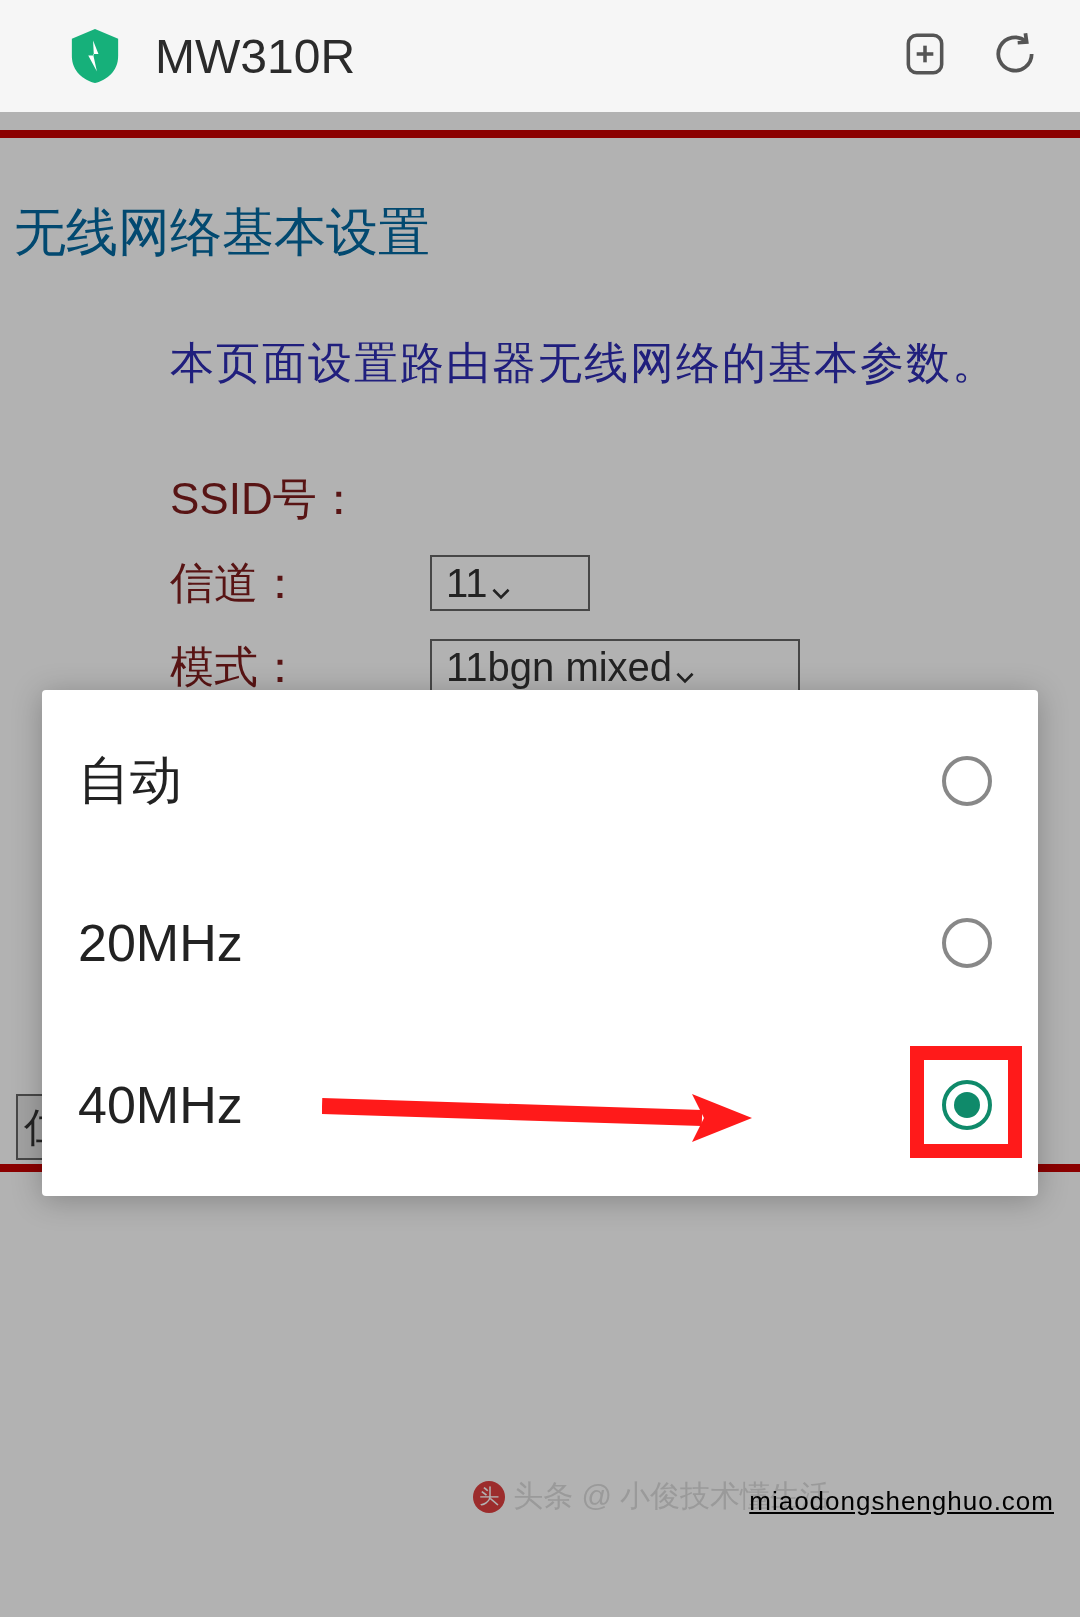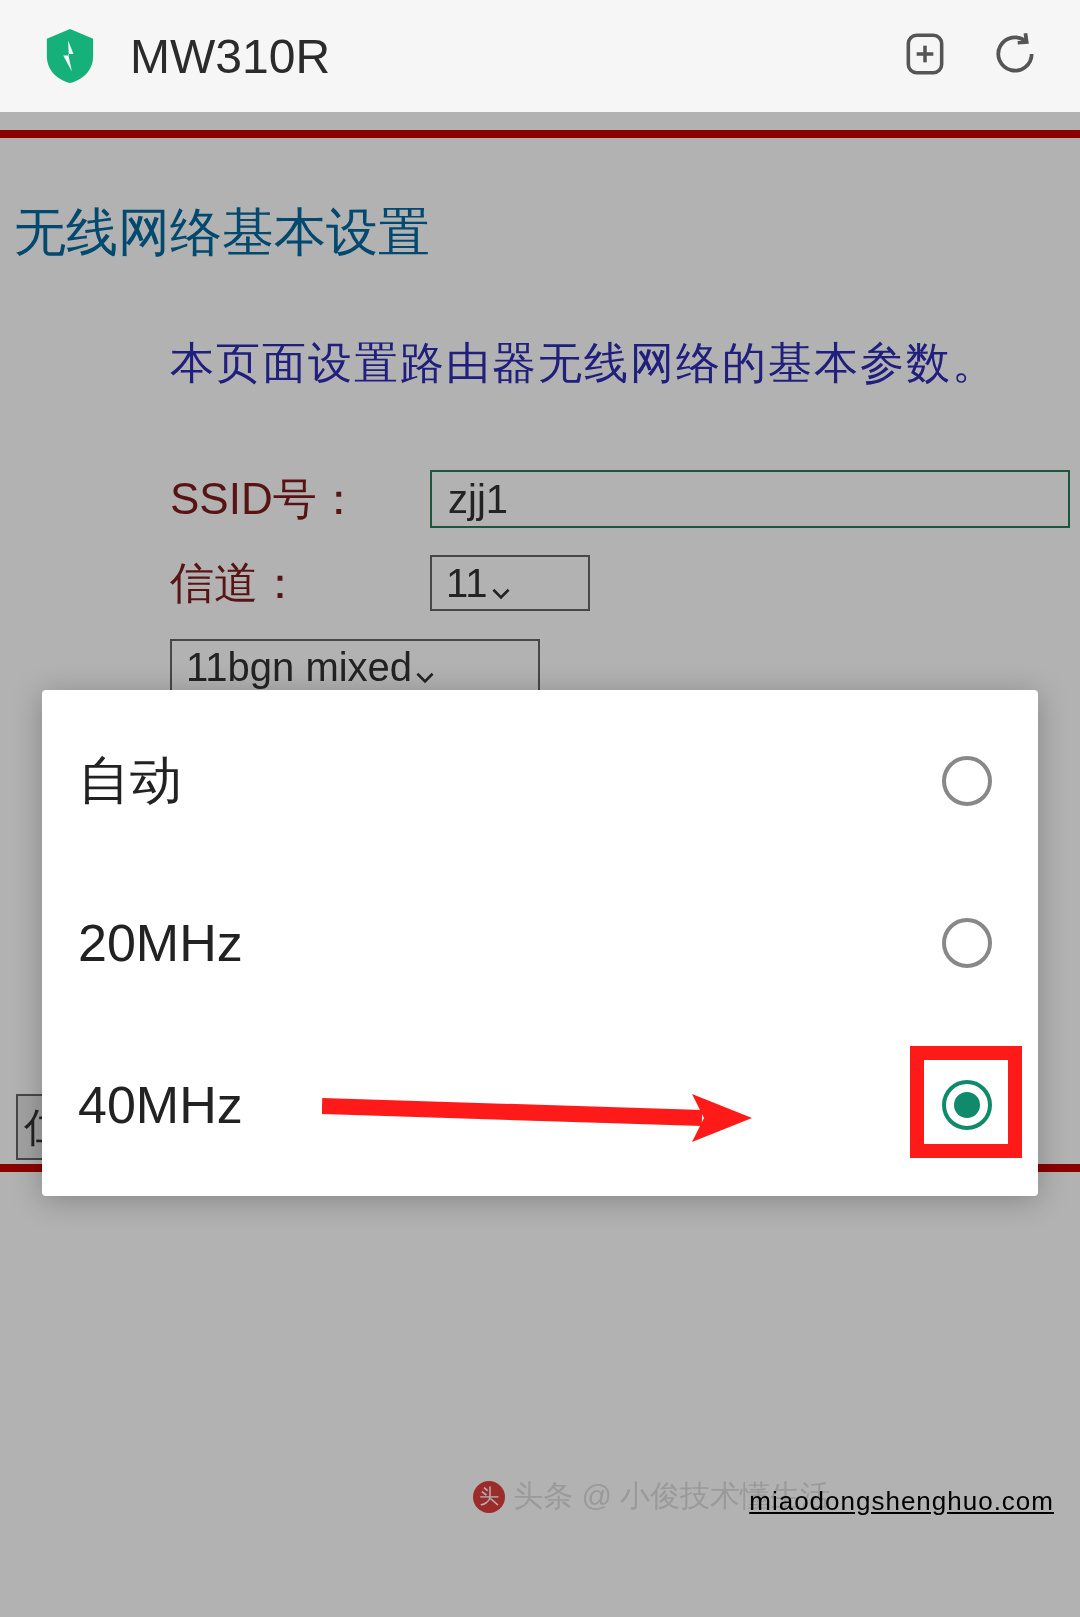--- a/index.html
+++ b/index.html
@@ -5,21 +5,21 @@
   * { box-sizing: border-box; margin: 0; padding: 0; }
   html, body { width: 1080px; height: 1617px; overflow: hidden; font-family: "Microsoft YaHei", "PingFang SC", sans-serif; }
   body { background: #f5f5f5; position: relative; }
 
   
   .browser-bar {
     height: 112px;
     background: #f6f6f6;
     display: flex;
     align-items: center;
-    padding: 0 40px 0 46px;
+    padding: 0 40px 0 71px;
     gap: 36px;
   }
   .shield-icon {
     width: 48px; height: 54px;
     display: flex; align-items: center; justify-content: center;
   }
   .title-input {
     flex: 1;
     font-size: 48px;
     color: #2b2b2b;
@@ -224,34 +224,34 @@
   <div class="red-rule" style="margin-top:18px;"></div>
 
   <div class="page-content">
     <div class="section-title">无线网络基本设置</div>
 
     <div class="desc">本页面设置路由器无线网络的基本参数。</div>
 
     <div class="form">
       <div class="row">
         <span class="lbl">SSID号：</span>
-        <input class="ssid-input" value="zjj1" style="">
       </div>
       <div class="row">
         <span class="lbl">信道：</span>
         <span class="select-box" style="width:160px;">
           <span>11</span>
           <span class="chev">
             <svg viewBox="0 0 24 24">
                 <path d="M5 9 L12 16 L19 9" fill="none" stroke="#333" stroke-width="2.4"></path>
               </svg>
           </span>
         </span>
       </div>
       <div class="row">
+        <span class="lbl">模式：</span>
         <span class="select-box" style="width:370px;">
           <span>11bgn mixed</span>
           <span class="chev">
             <svg viewBox="0 0 24 24">
                 <path d="M5 9 L12 16 L19 9" fill="none" stroke="#333" stroke-width="2.4"></path>
               </svg>
           </span>
         </span>
       </div>
       <div class="row">

